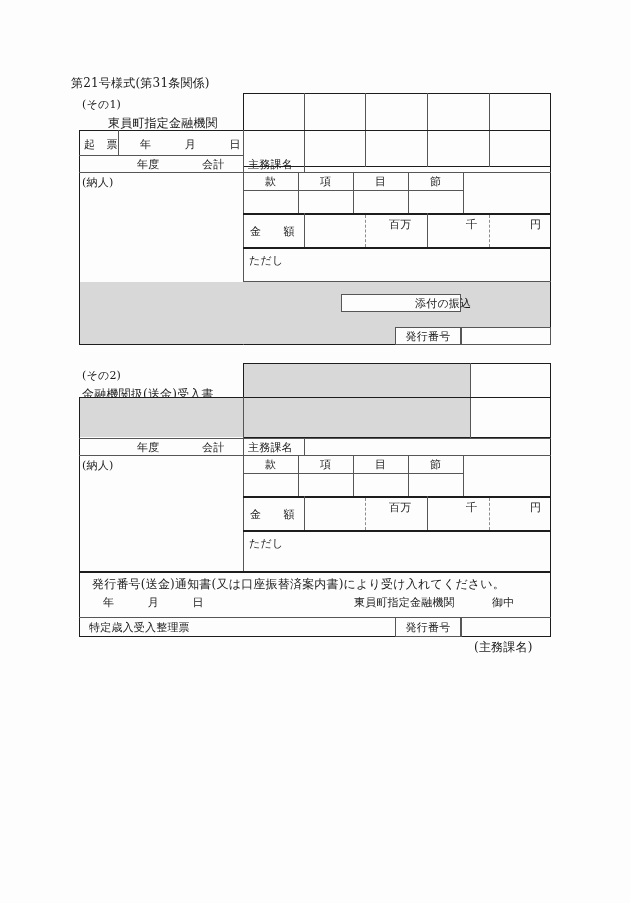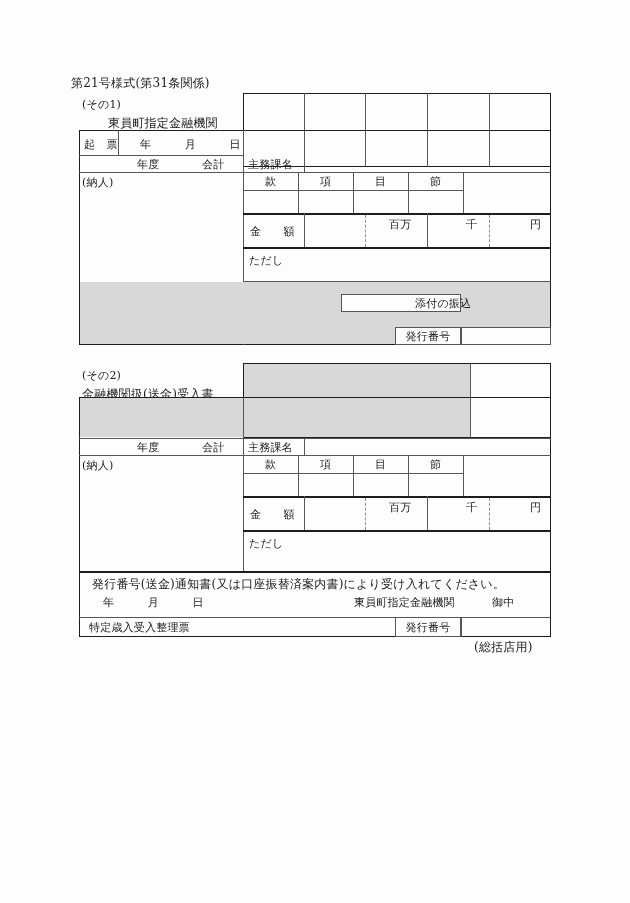--- a/index.html
+++ b/index.html
@@ -185,15 +185,15 @@
 
     <div class="hr" style="left:79px; top:617px; width:472px;"></div>
     <div class="txt" style="left:89px; top:622px;">特定歳入受入整理票</div>
 
     <div class="bx white abs" style="left:395px; top:617px; width:66px; height:20px;"></div>
     <div class="txt ctr" style="left:395px; top:622px; width:66px;">発行番号</div>
     <div class="vr" style="left:461px; top:617px; height:20px;"></div>
 
   </div>
 
-  <div class="txt lg" style="left:474px; top:641px;">(総括店用)</div>
+  <div class="txt lg" style="left:474px; top:641px;">(主務課名)</div>
 
 </div>
 
 </body></html>

